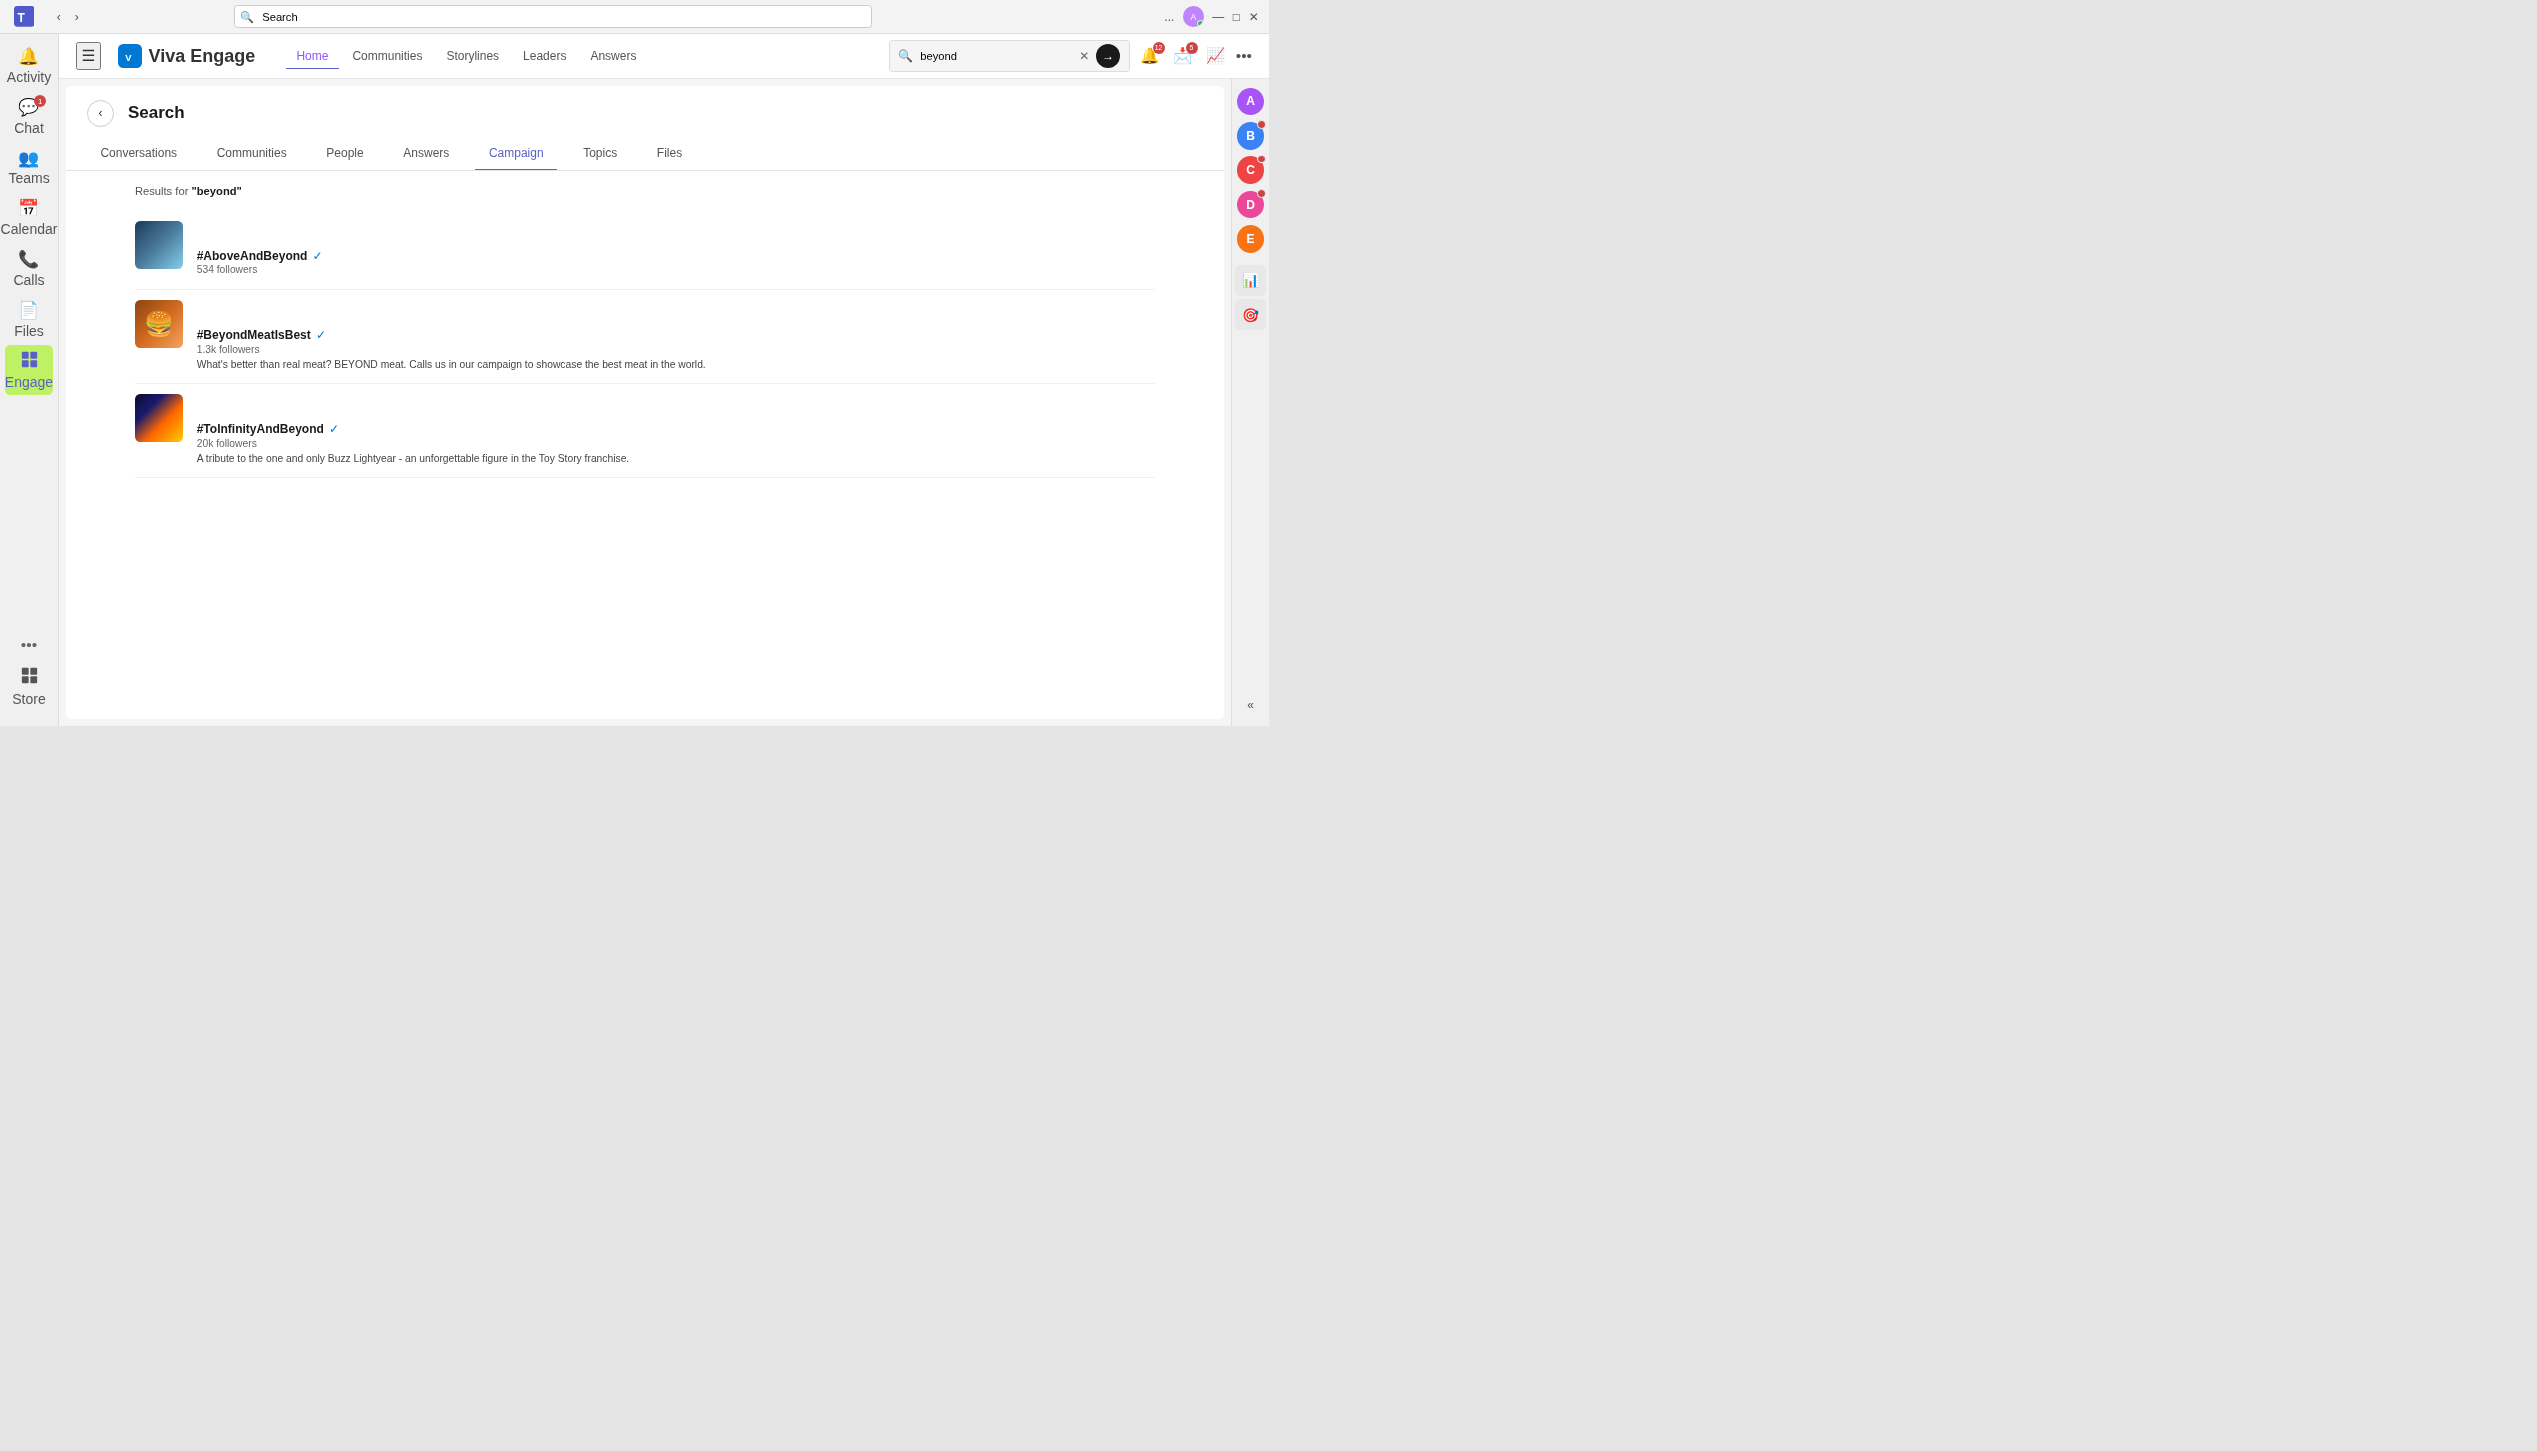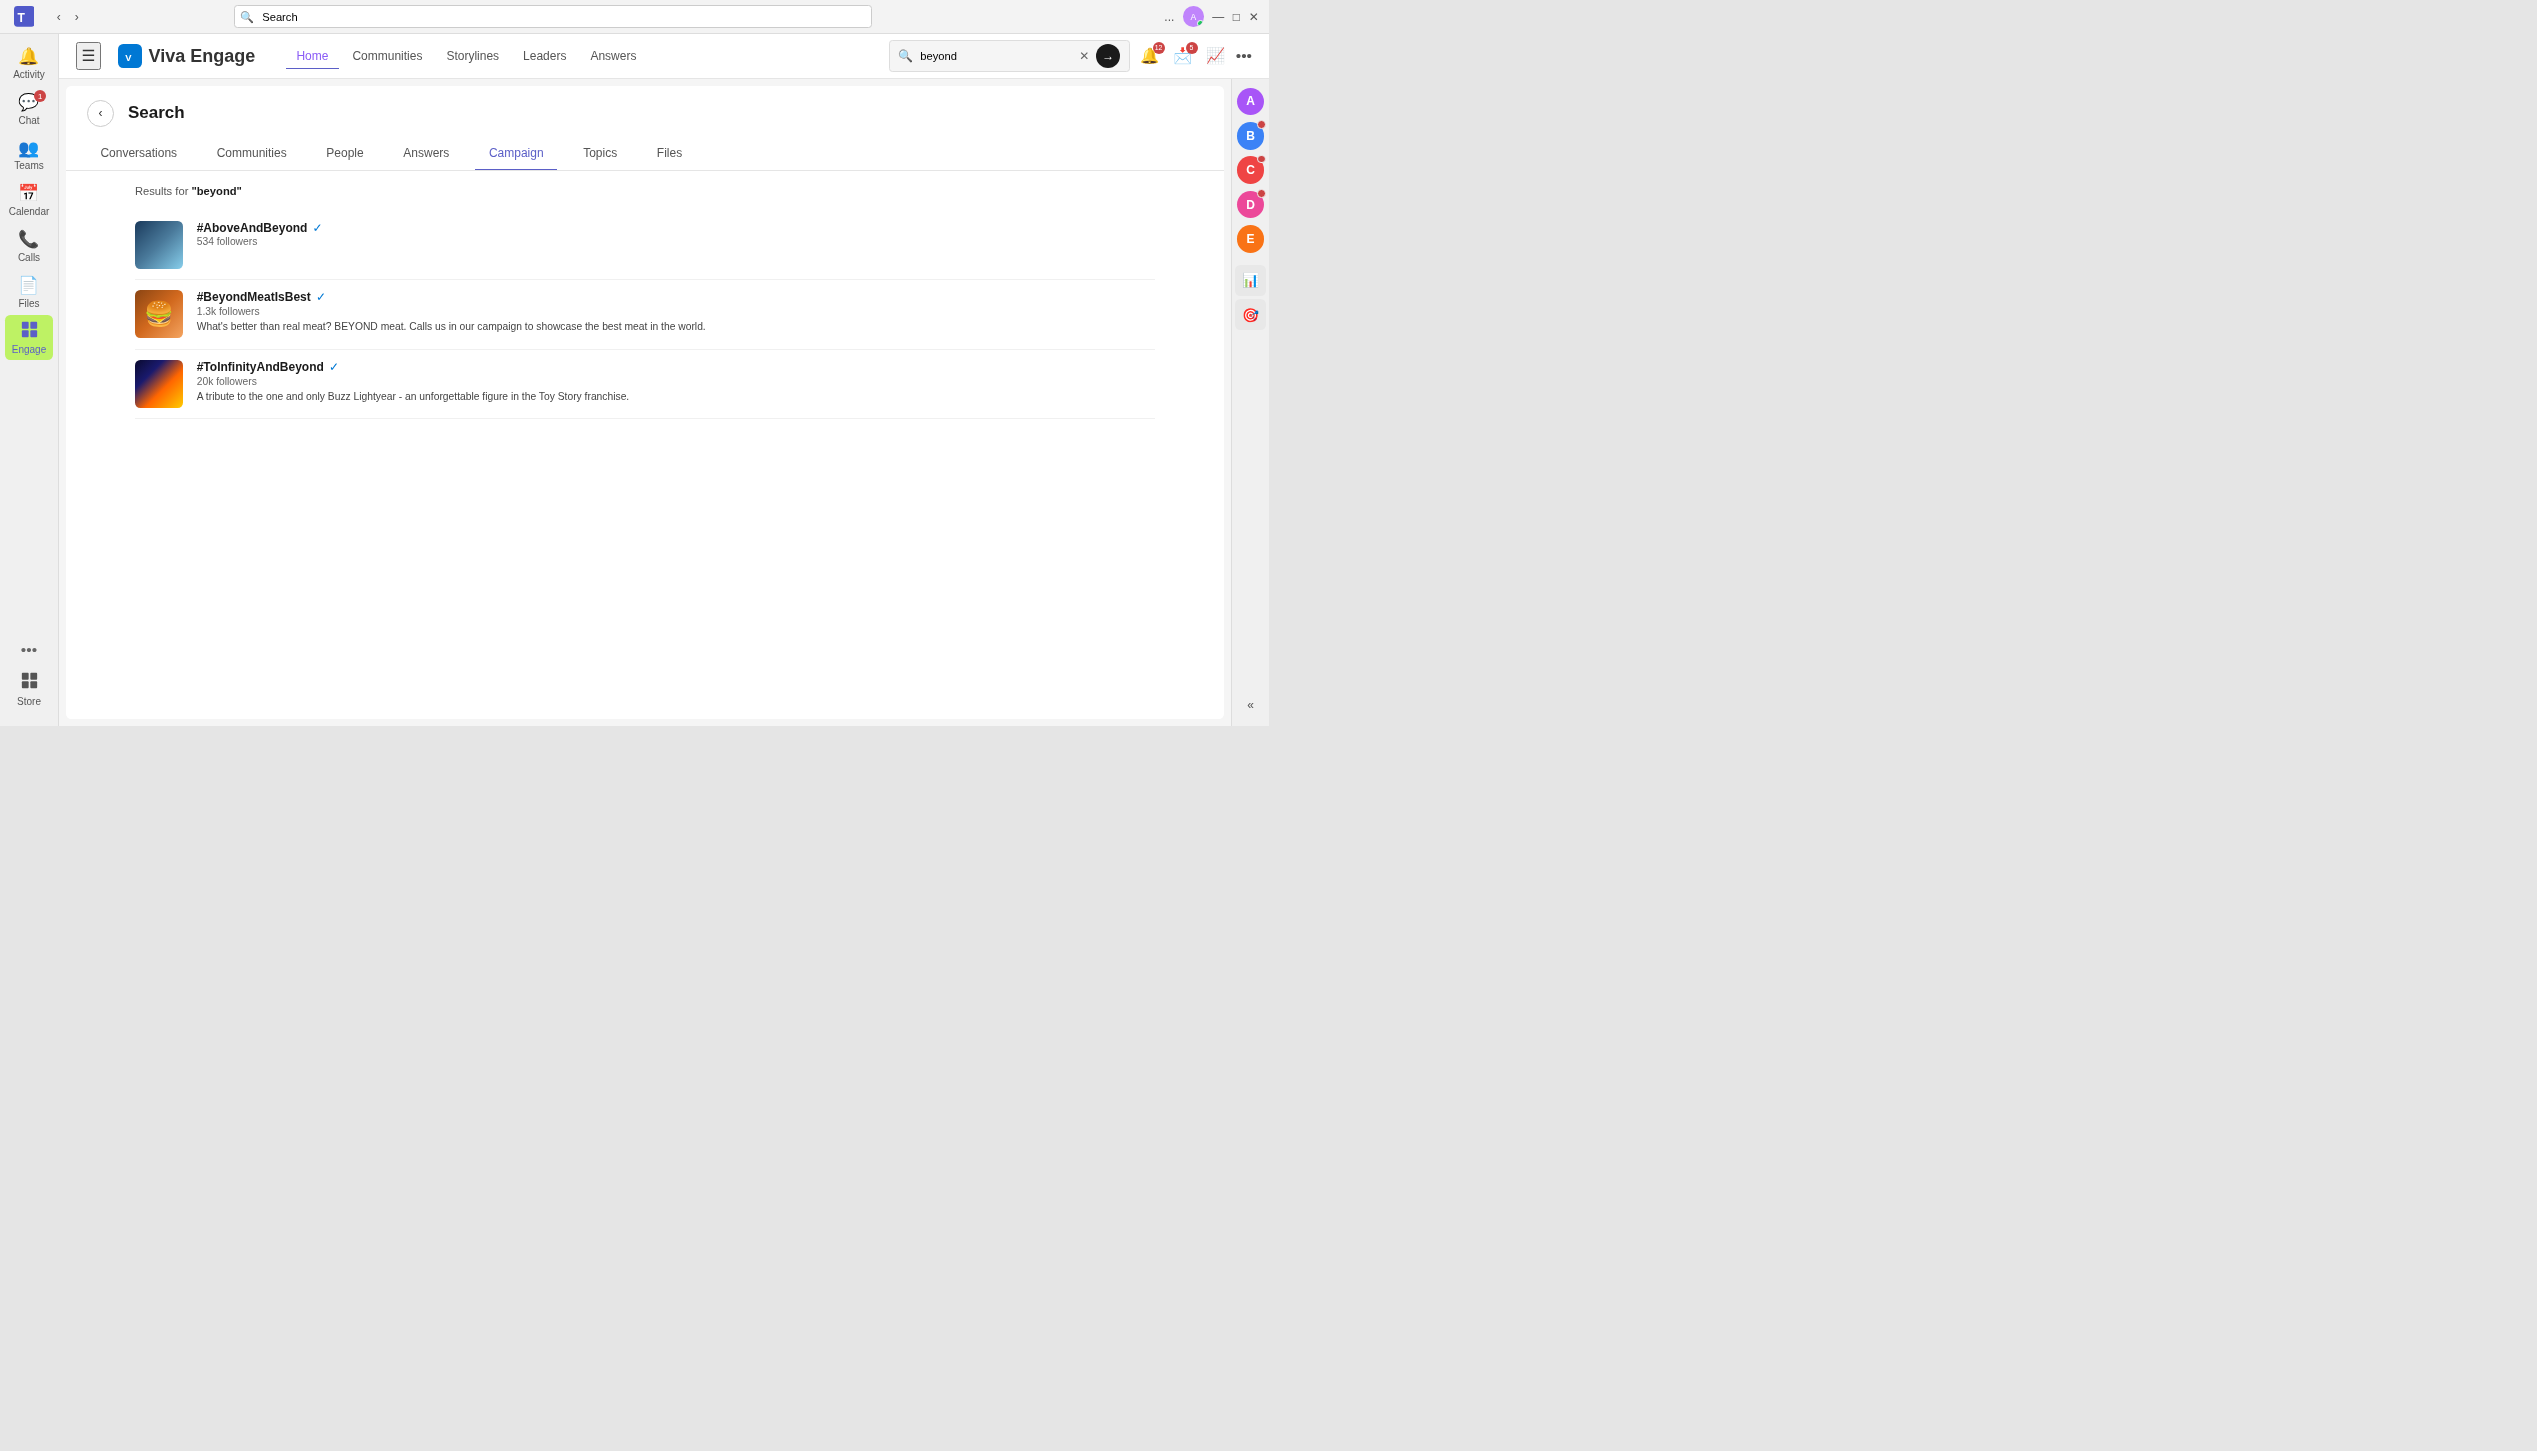--- a/index.html
+++ b/index.html
@@ -49,21 +49,21 @@
       width: 59px; background: #f0f0f0; display: flex; flex-direction: column;
       align-items: center; padding: 6.9px 0; gap: 1.7px; border-right: 0.9px solid #ddd;
     }
     .sidebar-item {
       display: flex; flex-direction: column; align-items: center; justify-content: center;
       width: 48px; padding: 5.2px 3.4px; border-radius: 5.2px; cursor: pointer; gap: 1.7px;
       position: relative;
     }
     .sidebar-item.active { background: #bef264; }
     .sidebar-item .s-icon { font-size: 17px; color: #555; }
-    .sidebar-item .s-label { font-size: 10px; color: #555; }
+    .sidebar-item .s-label { font-size: 14px; color: #555; }
     .sidebar-item.active .s-icon, .sidebar-item.active .s-label { color: #5b5fc7; }
     .badge {
       position: absolute; top: 3.4px; right: 6.9px; background: #cc4444;
       color: white; font-size: 7.8px; min-width: 12px; height: 12px;
       border-radius: 6px; display: flex; align-items: center; justify-content: center;
       padding: 0 2.6px;
     }
     .sidebar-spacer { flex: 1; }
     .sidebar-dots { font-size: 15.5px; color: #666; cursor: pointer; padding: 6.9px; }
 
@@ -166,21 +166,21 @@
     .thumb-burger {
       background: linear-gradient(135deg, #8B4513 0%, #D2691E 50%, #F4A460 100%);
       width: 100%; height: 100%; display: flex; align-items: center; justify-content: center;
       font-size: 24px;
     }
     .thumb-infinity {
       background: linear-gradient(135deg, #0a0a2e 0%, #1a1a6e 30%, #ff6600 60%, #ffcc00 100%);
       width: 100%; height: 100%;
     }
     .campaign-info { flex: 1; }
-    .campaign-name-row { display: flex; align-items: center; gap: 5.2px; margin-bottom: 1.7px; }
+    .campaign-name-row { display: flex; align-items: center; gap: 5.2px; margin-bottom: 1.7px; margin-top: 28px; }
     .campaign-name { font-size: 12px; font-weight: 600; color: #1a1a1a; }
     .verified-badge { color: #0078d4; font-size: 12px; }
     .campaign-followers { font-size: 10.3px; color: #666; margin-bottom: 3.4px; }
     .campaign-desc { font-size: 10.3px; color: #444; line-height: 1.4; max-width: 603px; }
 
     
     .sidebar-right {
       width: 38px; background: #f0f0f0; display: flex; flex-direction: column;
       align-items: center; padding: 6.9px 0; gap: 3.4px; border-left: 0.9px solid #ddd;
     }

